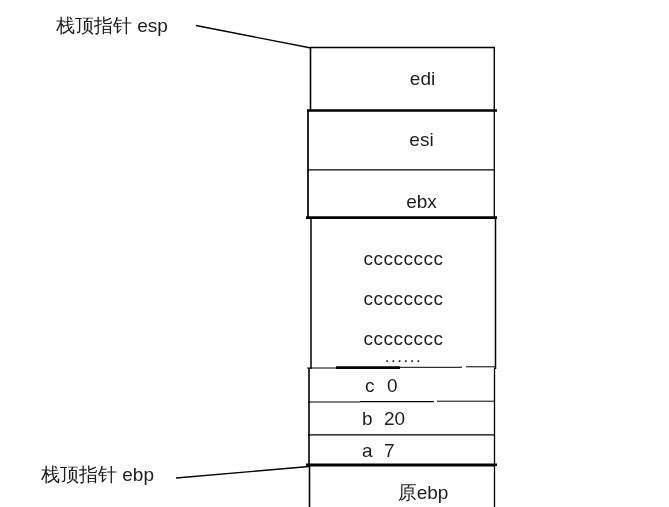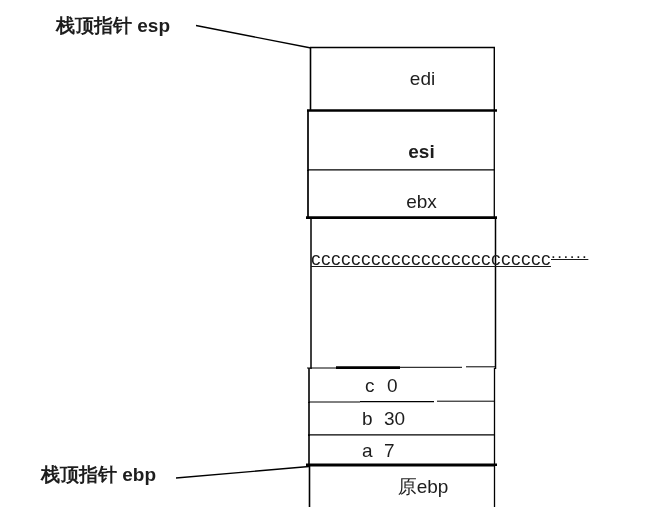--- a/index.html
+++ b/index.html
@@ -22,21 +22,20 @@
     width: 669px;
     height: 507px;
   }
   .label {
     position: absolute;
     font-size: 19px;
     line-height: 22px;
     color: #1d1d1d;
     white-space: nowrap;
     letter-spacing: 0px;
-    font-weight: bold;
   }
   #esp-label { left: 56px; top: 15px; }
   #ebp-label { left: 41px; top: 464px; }
 
   .cell {
     position: absolute;
     box-sizing: border-box;
     background: transparent;
     display: flex;
     align-items: center;
@@ -59,24 +58,23 @@
     width: 22px;
     text-align: left;
   }
   .mono-row .val {
     display: inline-block;
     text-align: left;
   }
   .block-lines {
     position: absolute;
     display: flex;
-    flex-direction: row;
-    align-items: flex-start;
+    flex-direction: column;
+    align-items: center;
     justify-content: flex-start;
-    text-decoration: underline;
   }
   .block-lines .ln {
     font-size: 19px;
     line-height: 22px;
     color: #1d1d1d;
     letter-spacing: 0.5px;
     margin-bottom: 18px;
     white-space: nowrap;
   }
   .block-lines .dots {
@@ -153,21 +151,21 @@
 </svg>
 
 <div class="label" id="esp-label">栈顶指针 esp</div>
 
 <div class="label" id="ebp-label">栈顶指针 ebp</div>
 
 <div class="cell" style="left:310px; top:48px; width:185px; height:62px;">
   <span class="cell-text">edi</span>
 </div>
 
-<div class="cell" style="left:308px; top:122px; width:187px; height:60px;font-weight:bold;">
+<div class="cell" style="left:308px; top:110px; width:187px; height:60px;">
   <span class="cell-text">esi</span>
 </div>
 
 <div class="cell" style="left:308px; top:170px; width:187px; height:64px;">
   <span class="cell-text">ebx</span>
 </div>
 
 <div class="block-lines" style="left:311px; top:248px; width:185px;">
   <span class="ln">cccccccc</span>
   <span class="ln">cccccccc</span>
@@ -175,23 +173,23 @@
   <span class="dots">......</span>
 </div>
 
 <div class="mono-row" style="left:365px; top:374px; height:24px;">
   <span class="cell-text key">c</span>
   <span class="cell-text val">0</span>
 </div>
 
 <div class="mono-row" style="left:362px; top:407px; height:24px;">
   <span class="cell-text key">b</span>
-  <span class="cell-text val">30</span>
+  <span class="cell-text val">20</span>
 </div>
 
 <div class="mono-row" style="left:362px; top:439px; height:24px;">
   <span class="cell-text key">a</span>
   <span class="cell-text val">7</span>
 </div>
 
-<div class="cell" style="left:309px; top:470px; width:188px; height:34px;">
+<div class="cell" style="left:309px; top:470px; width:188px; height:34px;align-items:flex-end;">
   <span class="cell-text">原ebp</span>
 </div>
 
 </body></html>

